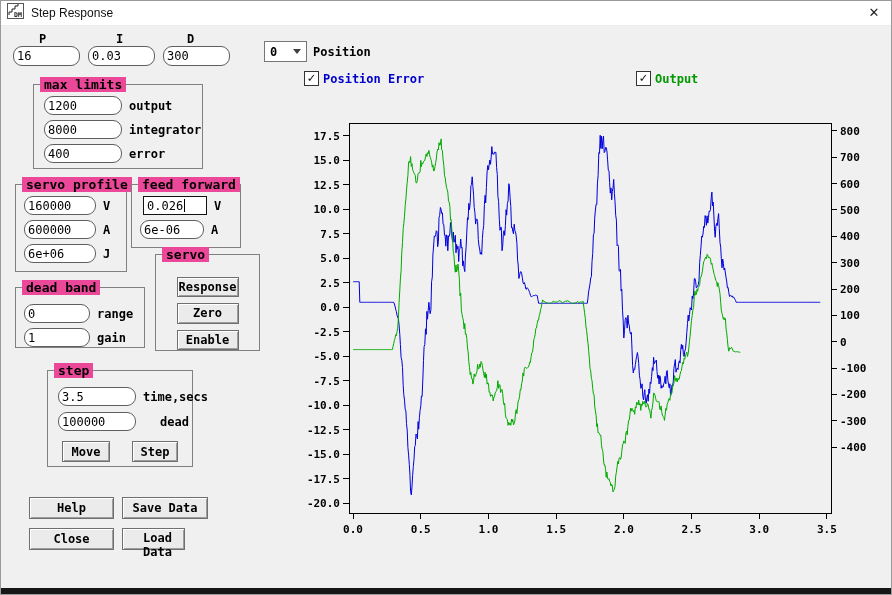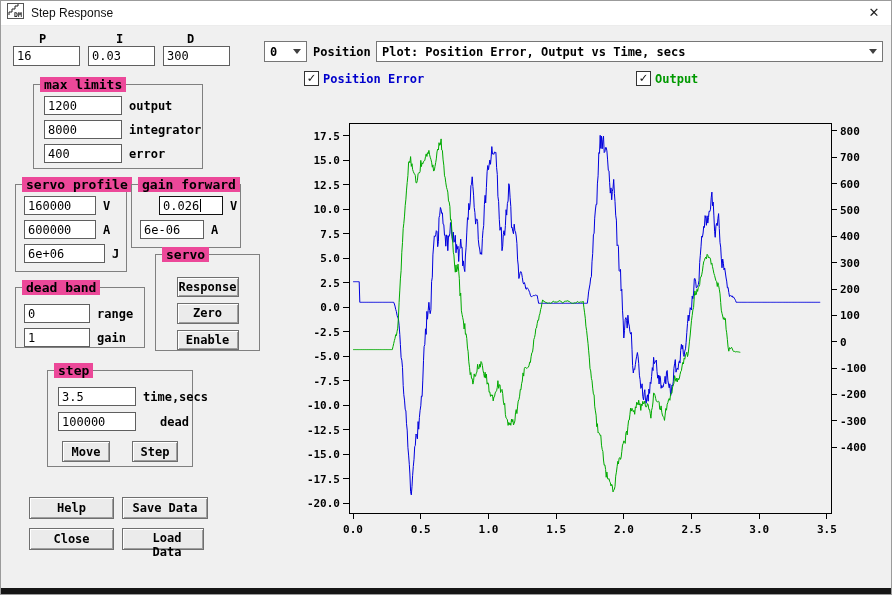--- a/index.html
+++ b/index.html
@@ -8,21 +8,21 @@
   .titlebar{position:absolute;left:0;top:0;width:100%;height:24px;background:#ffffff;
        border-bottom:1px solid #ececec;display:flex;align-items:center;
        font-family:"Liberation Sans",sans-serif;}
   .appicon{margin-left:6px;width:17px;height:20px;display:inline-flex;}
   .title{margin-left:7px;font-size:12px;color:#111;}
   .closebtn{position:absolute;right:0;top:0;width:34px;height:23px;display:flex;align-items:center;
        justify-content:center;font-size:13px;color:#222;cursor:pointer;}
   .flabel{position:absolute;font-size:12px;font-weight:700;color:#000;white-space:nowrap;}
   .ed{background:#fff;border:1px solid #5f5f5f;font:400 12px "DejaVu Sans Mono",monospace;
        padding:1px 3px;box-sizing:border-box;height:20px;color:#000;cursor:text;}
-  input.ed{outline:none;}
+  input.ed{outline:none;border-radius:9px;}
   .abs{position:absolute;}
   .edfocus{border:1px solid #111;display:flex;align-items:center;background:#fff;}
   .caret{display:inline-block;width:1px;height:13px;background:#000;margin-left:1px;}
   .group{position:absolute;border:1px solid #808080;box-sizing:border-box;}
   .gtitle{position:absolute;top:-8px;left:6px;background:#ec4899;padding:0 4px;
        font-size:13px;font-weight:700;white-space:nowrap;}
   .grow{display:flex;align-items:center;gap:7px;margin:0 0 5px 10px;}
   .grow .ed{height:19px;flex:none;}
   .grow .rlabel{font-size:12px;font-weight:700;white-space:nowrap;}
   .btn{background:#ebebeb;border:1px solid #6f6f6f;
@@ -67,26 +67,20 @@
   <input class="ed abs" style="left: 162px; top: 45px; width: 67px;" value="300">
 
   <div class="combo" style="left:263px;top:40px;width:43px;height:21px;">
     <span class="combo-val">0</span>
     <span class="chev">
         <span class="tri"></span>
       </span>
   </div>
   <span class="flabel" style="left:312px;top:44px;">Position</span>
 
-  <div class="combo" style="left:375px;top:40px;width:507px;height:21px;">
-    <span class="combo-val">Plot: Position Error, Output vs Time, secs</span>
-    <span class="chev">
-        <span class="tri"></span>
-      </span>
-  </div>
 
   <span class="chk" style="left:303px;top:70px;">
     <span class="tick">✓</span>
   </span>
   <span class="chk-label" style="left: 322px; top: 71px; color: rgb(0, 0, 204);">Position Error</span>
   <span class="chk" style="left:635px;top:70px;">
     <span class="tick">✓</span>
   </span>
   <span class="chk-label" style="left: 654px; top: 71px; color: rgb(0, 153, 0);">Output</span>
 
@@ -110,28 +104,28 @@
     <span class="gtitle">servo profile</span>
     <div class="grow" style="margin-left:8px;">
       <input class="ed" style="width: 72px;" value="160000">
       <span class="rlabel">V</span>
     </div>
     <div class="grow" style="margin-left:8px;">
       <input class="ed" style="width: 72px;" value="600000">
       <span class="rlabel">A</span>
     </div>
     <div class="grow" style="margin-left:8px;">
-      <input class="ed" style="width: 81px;" value="6e+06">
+      <input class="ed" style="width: 72px;" value="6e+06">
       <span class="rlabel">J</span>
     </div>
   </div>
 
   <div class="group" style="left:130px;top:183px;width:110px;height:64px;padding-top:11px;">
-    <span class="gtitle">gain forward</span>
-    <div class="grow" style="margin-left:16px;padding-left:11px;">
+    <span class="gtitle">feed forward</span>
+    <div class="grow" style="margin-left:0;padding-left:11px;">
       <div class="ed edfocus" style="width:64px;height:19px;">
         <span>0.026</span>
         <span class="caret"></span>
       </div>
       <span class="rlabel">V</span>
     </div>
     <div class="grow" style="margin-left:8px;">
       <input class="ed" style="width: 64px;" value="6e-06">
       <span class="rlabel">A</span>
     </div>
@@ -168,21 +162,21 @@
     </div>
     <div style="display:flex;gap:22px;margin-left:14px;margin-top:10px;">
       <button class="btn" style="width:48px;height:21px;padding:0;">Move</button>
       <button class="btn" style="width:46px;height:21px;padding:0;">Step</button>
     </div>
   </div>
 
   <button class="btn abs" style="left:28px;top:496px;width:85px;height:22px;">Help</button>
   <button class="btn abs" style="left:121px;top:496px;width:86px;height:22px;">Save Data</button>
   <button class="btn abs" style="left:28px;top:527px;width:85px;height:22px;">Close</button>
-  <button class="btn abs" style="left:121px;top:527px;width:82px;height:22px;padding-left:16px;">Load Data</button>
+  <button class="btn abs" style="left:121px;top:527px;width:63px;height:22px;padding-left:16px;">Load Data</button>
 
   <svg id="chart" class="abs" style="left:300px;top:110px;" width="592" height="440">
       <defs>
         <clipPath id="plotclip">
           <rect x="48" y="11" width="482" height="392"></rect>
         </clipPath>
       </defs>
       <rect x="48" y="12" width="482" height="390" fill="none" stroke="#000" stroke-width="1" shape-rendering="crispEdges"></rect>
       <line x1="42" y1="24.738693467336695" x2="48" y2="24.738693467336695" stroke="#000" stroke-width="1" shape-rendering="crispEdges"></line>
       <text x="39" y="28.738693467336695" text-anchor="end" font-family="DejaVu Sans Mono, monospace" font-size="11" font-weight="bold" fill="#000">17.5</text>

